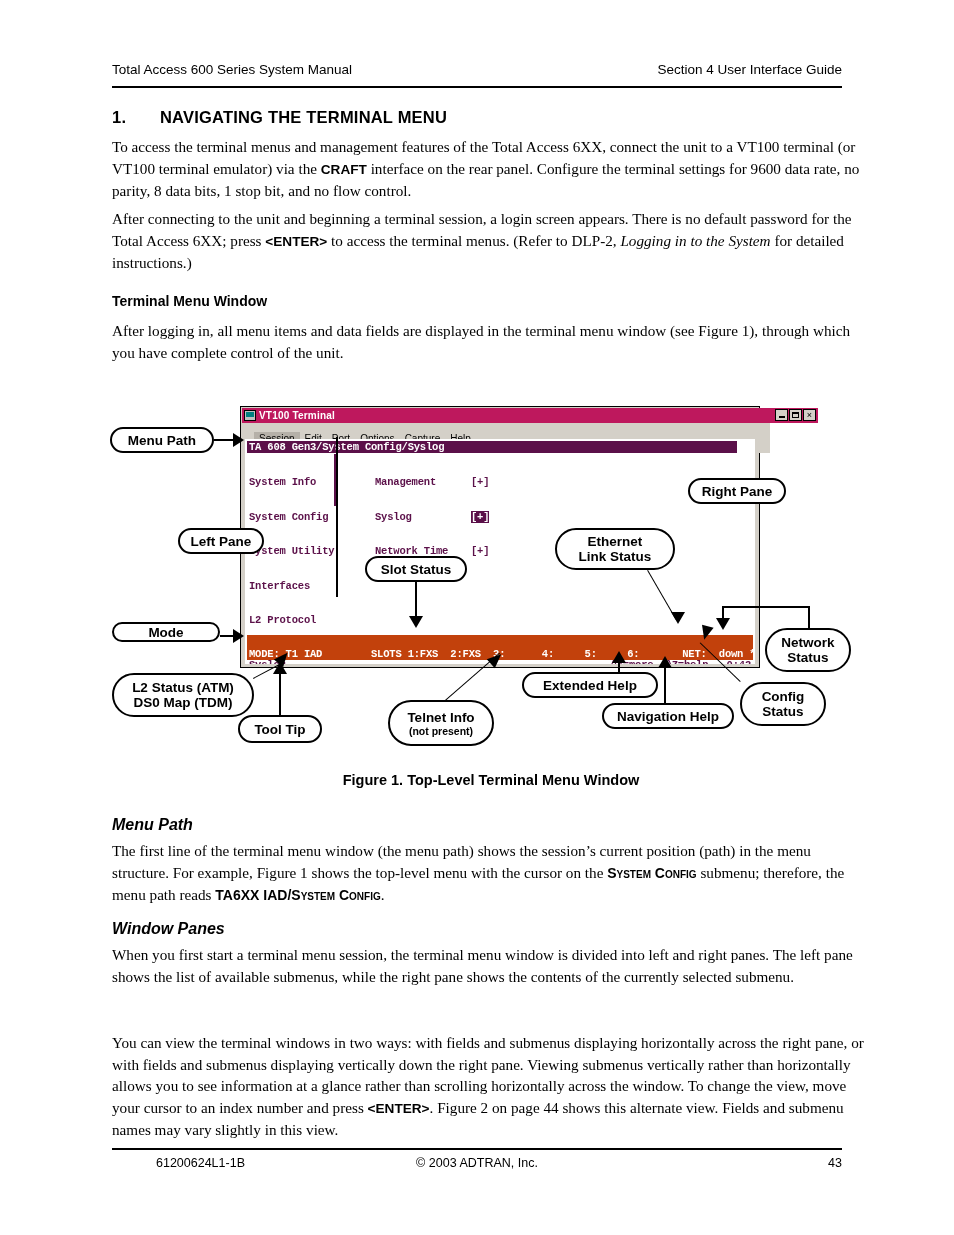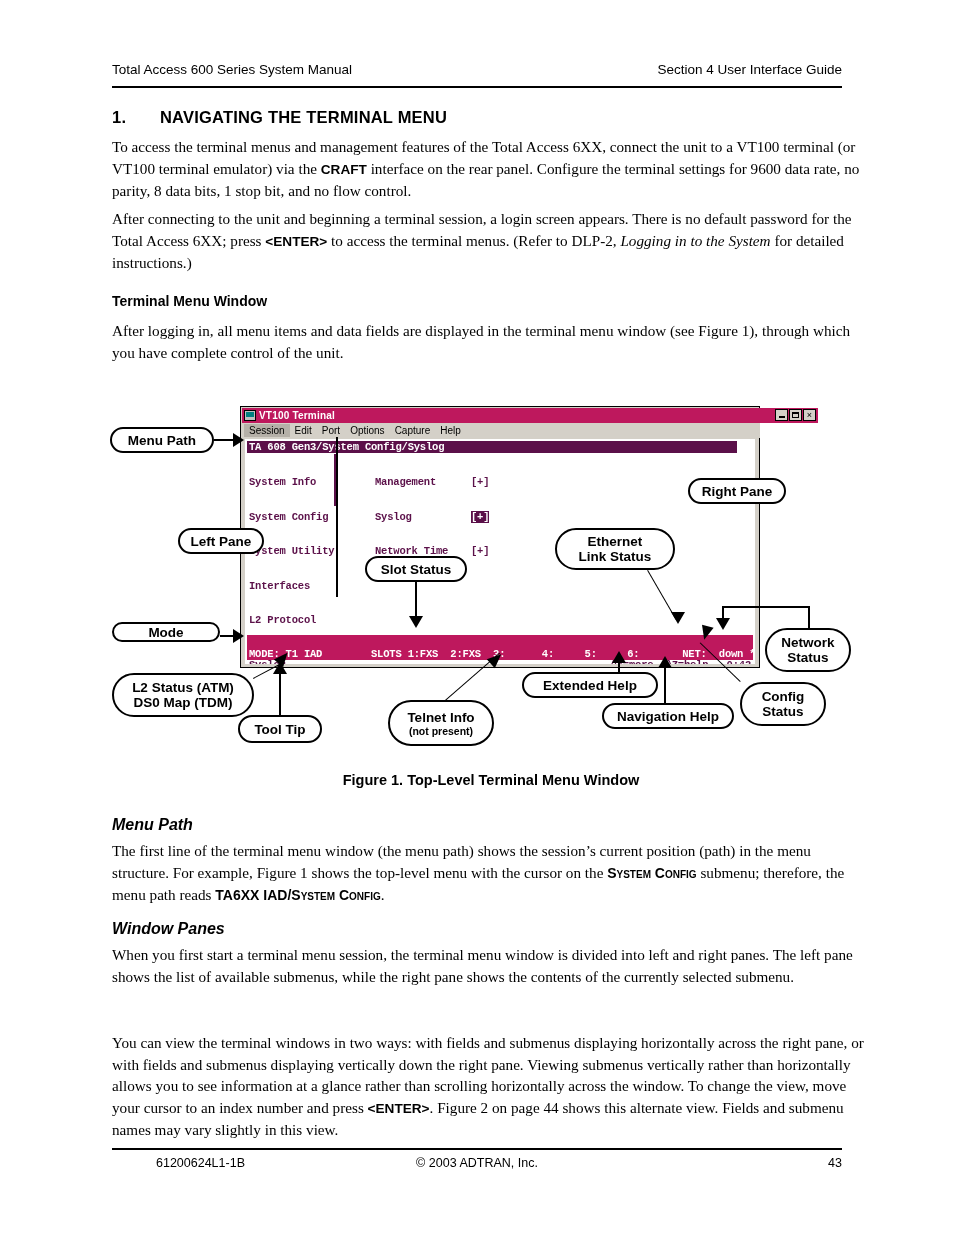--- a/index.html
+++ b/index.html
@@ -189,25 +189,25 @@
   }
   .vt-winbtn.max::after {
     content:"";
     position:absolute; left:2px; top:2px; width:7px; height:6px;
     border:1px solid #000; border-top-width:2px; box-sizing:border-box;
   }
 
   .vt-menubar {
     position: absolute;
     left: 1px; top: 16px;
-    width: 516px; height: 15px;
+    width: 516px; height: 30px;
     background: #d4d0c8;
     display: flex;
     align-items: center;
-    padding-left: 2px;
+    padding-left: 12px;
   }
   .vt-menu-item {
     font-family: "Liberation Sans", sans-serif;
     font-size: 10px;
     color: #000;
     padding: 1px 5px;
   }
   .vt-menu-item.active {
     background: #b5b0a8;
   }
@@ -264,21 +264,21 @@
   .vt-highlight {
     background: #5b1049;
     color: #ffffff;
   }
 
   
   .vt-status {
     position: absolute;
     left: 2px; top: 196px;
     width: 506px; height: 25px;
-    background: #be185d;
+    background: #c2410c;
     color: #ffffff;
     font-family: "Liberation Mono", monospace;
     font-size: 10.5px;
     line-height: 12.5px;
     font-weight: bold;
     white-space: pre;
     letter-spacing: -0.2px;
     padding-left: 2px;
     box-sizing: border-box;
   }

